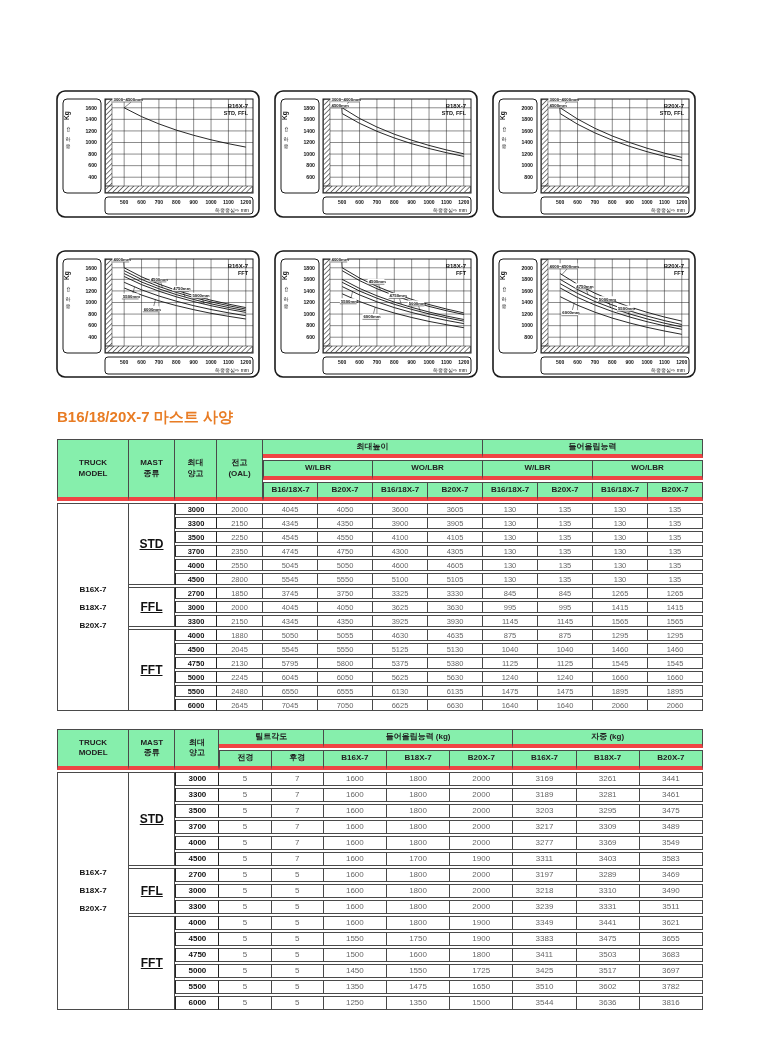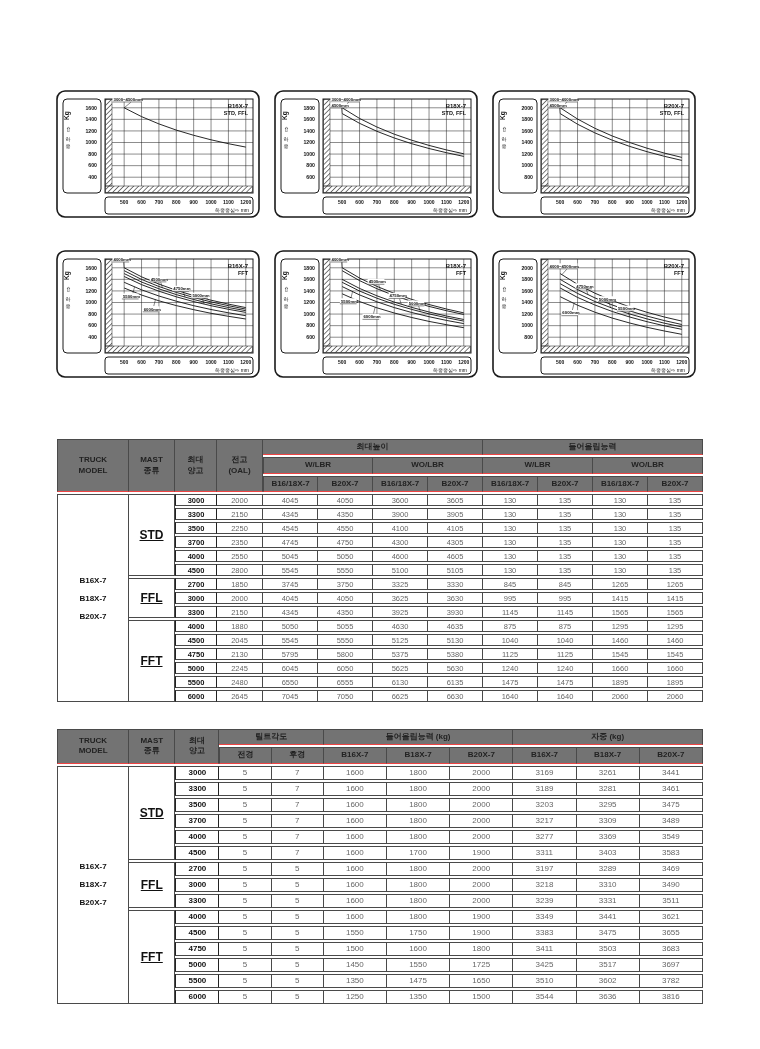--- a/index.html
+++ b/index.html
@@ -7,21 +7,21 @@
   .page{position:absolute;inset:0;background:#fff;}
   .sec-title{position:absolute;left:57px;margin:0;font-size:15px;font-weight:bold;color:#e87c24;letter-spacing:0;}
   .sec-title.t1{top:48px;}
   .sec-title.t2{top:408px;}
   .charts{position:absolute;left:56px;top:90px;width:650px;display:flex;flex-wrap:wrap;column-gap:14px;row-gap:32px;}
   .chart-box{width:204px;height:128px;}
   
   .data-table{border-collapse:separate;border-spacing:0 2px;table-layout:fixed;position:absolute;left:57px;background:#fff;}
   .data-table.mast{top:437px;width:646px;}
   .data-table.tilt{top:727px;width:646px;}
-  .data-table th{background:#737373;border-top:1px solid #4a4a4a;border-bottom:1px solid #ef4444;border-right:1px solid #4a4a4a;
+  .data-table th{background:#86efac;border-top:1px solid #4a4a4a;border-bottom:4px solid #ef4444;border-right:1px solid #4a4a4a;
     font-size:8px;font-weight:bold;color:#222;padding:2px 0;text-align:center;line-height:1.3;white-space:pre-line;}
   .data-table th:first-child{border-left:1px solid #4a4a4a;}
   .data-table td{font-size:7.5px;height:10px;text-align:center;border-top:1px solid #4a4a4a;border-bottom:1px solid #4a4a4a;
     border-right:1px solid #4a4a4a;background:#fff;padding:0 1px;color:#666;}
   .data-table.tilt td{font-size:8px;height:12px;}
   .data-table td.maxlift{font-weight:bold;color:#111;border-left:1.5px solid #222;border-right:1.5px solid #222;}
   .data-table td.model-cell{font-weight:bold;color:#111;font-size:8px;border-left:1px solid #4a4a4a;vertical-align:middle;}
   .data-table td.model-cell div{margin:9px 0;}
   .data-table td.mast-cell{font-weight:bold;color:#111;font-size:12px;text-decoration:underline;}
 </style>
@@ -415,20 +415,21 @@
           <text x="102.9125" y="114" font-size="5" text-anchor="middle" fill="#111" font-weight="bold">700</text>
           <text x="120.28750000000001" y="114" font-size="5" text-anchor="middle" fill="#111" font-weight="bold">800</text>
           <text x="137.66250000000002" y="114" font-size="5" text-anchor="middle" fill="#111" font-weight="bold">900</text>
           <text x="155.03750000000002" y="114" font-size="5" text-anchor="middle" fill="#111" font-weight="bold">1000</text>
           <text x="172.41250000000002" y="114" font-size="5" text-anchor="middle" fill="#111" font-weight="bold">1100</text>
           <text x="189.7875" y="114" font-size="5" text-anchor="middle" fill="#111" font-weight="bold">1200</text>
           <text x="193" y="121.5" font-size="5" text-anchor="end" fill="#111">하중중심⇨ mm</text>
         </svg></div>
   </div>
 
+  <h2 class="sec-title t2">B16/18/20X-7 마스트 사양</h2>
 
   <table class="data-table mast">
     <colgroup>
       <col style="width:72px">
         <col style="width:46px">
         <col style="width:42px">
         <col style="width:46px">
       <col style="width:55px">
         <col style="width:55px">
         <col style="width:55px">

